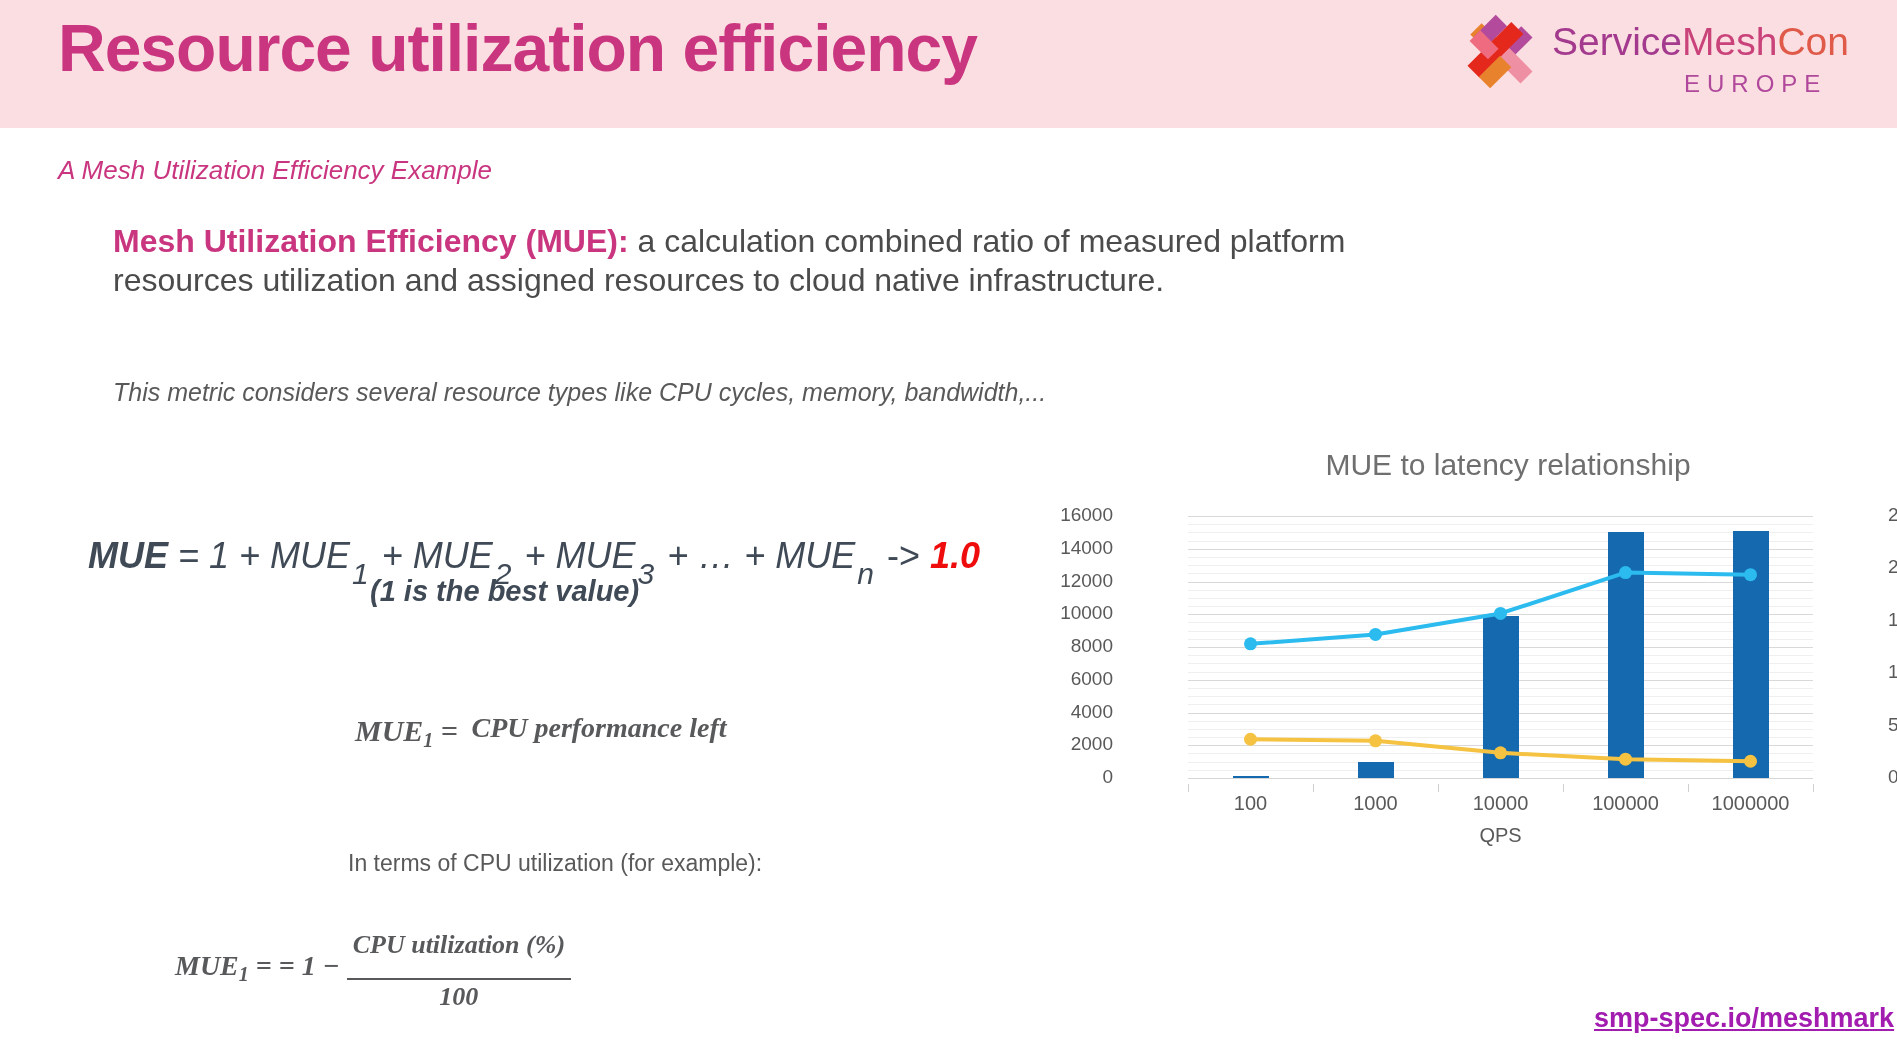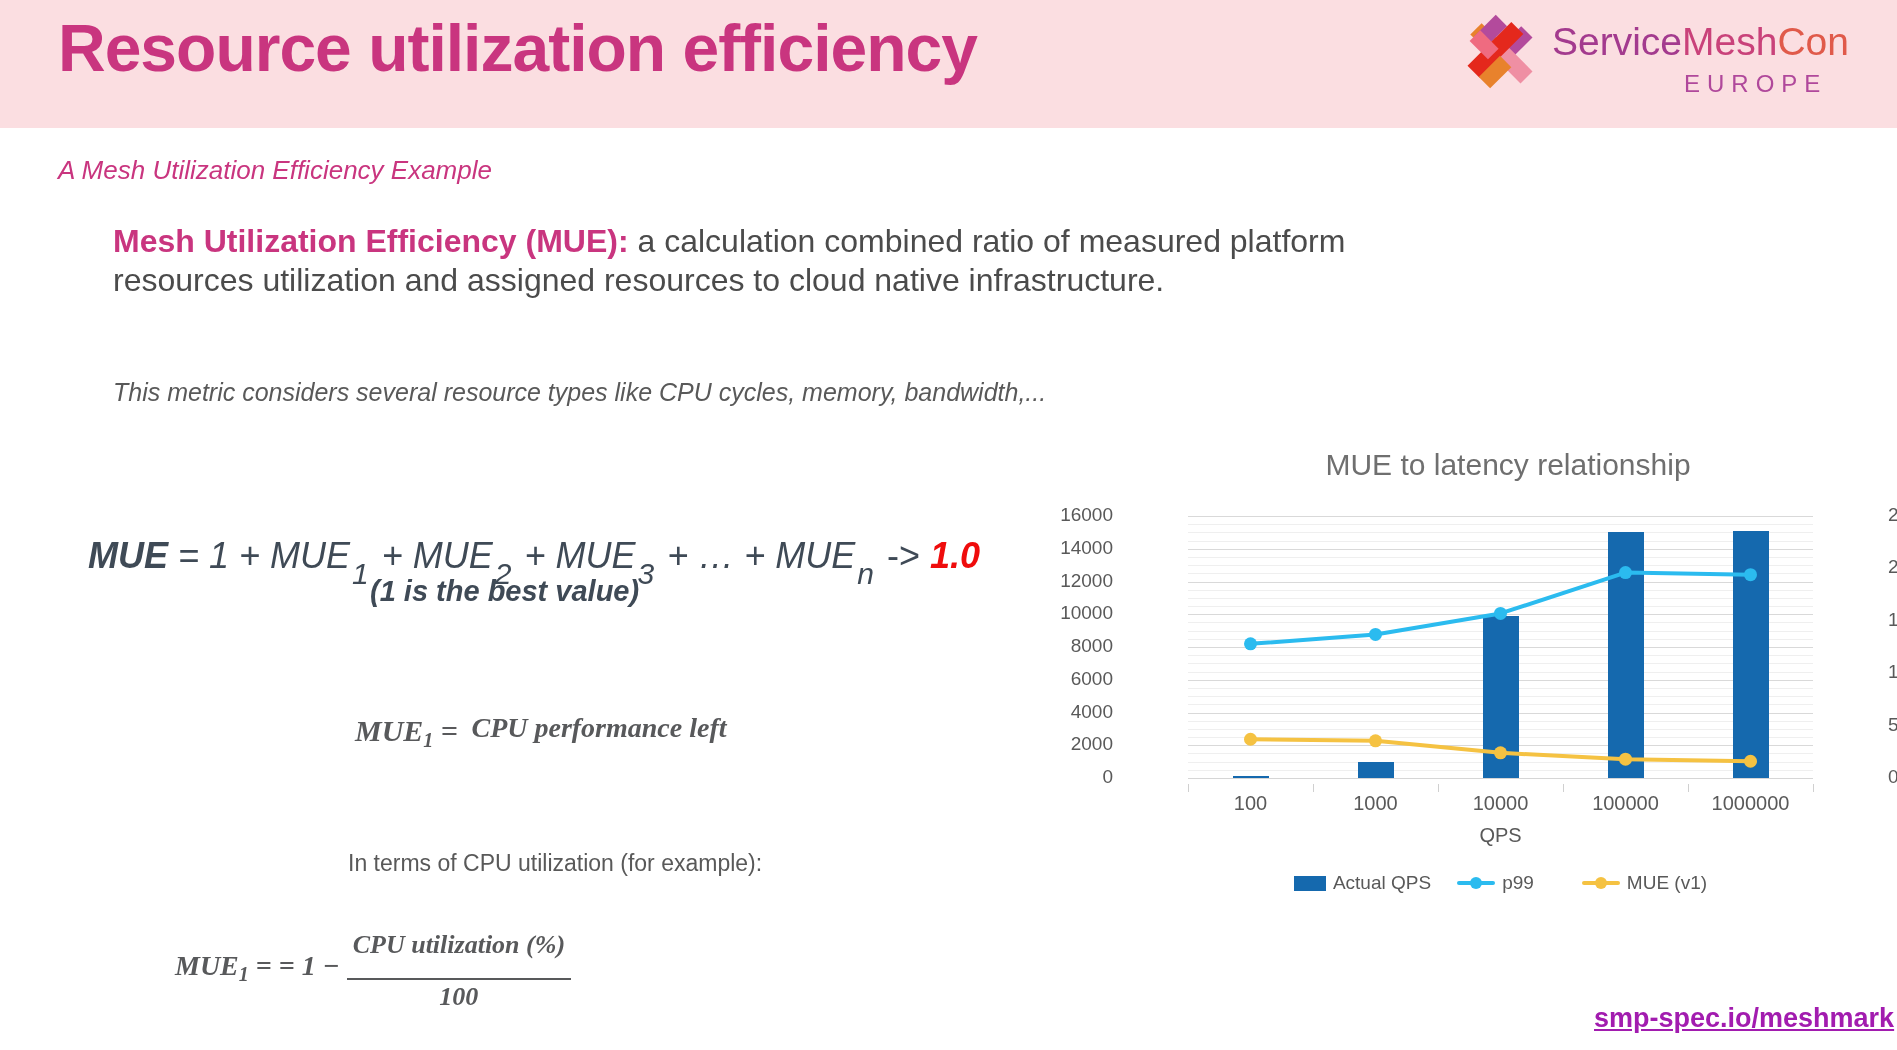--- a/index.html
+++ b/index.html
@@ -263,33 +263,13 @@
       </div>
     <div id="xlabels">
         <div class="xlabel" style="left: 0px; width: 125px;">100</div>
         <div class="xlabel" style="left: 125px; width: 125px;">1000</div>
         <div class="xlabel" style="left: 250px; width: 125px;">10000</div>
         <div class="xlabel" style="left: 375px; width: 125px;">100000</div>
         <div class="xlabel" style="left: 500px; width: 125px;">1000000</div>
       </div>
     <div id="xaxis-title">QPS</div>
   </div>
-  <div id="legend">
-      <div class="legend-item">
-        <span class="legend-swatch-bar" style="background: rgb(21, 105, 174);"></span>
-        <span>Actual QPS</span>
-      </div>
-      <div class="legend-item">
-        <span class="legend-swatch-line">
-          <span class="ln" style="background: rgb(43, 187, 239);"></span>
-          <span class="dt" style="background: rgb(43, 187, 239);"></span>
-        </span>
-        <span>p99</span>
-      </div>
-      <div class="legend-item legend-gap">
-        <span class="legend-swatch-line">
-          <span class="ln" style="background: rgb(245, 194, 66);"></span>
-          <span class="dt" style="background: rgb(245, 194, 66);"></span>
-        </span>
-        <span>MUE (v1)</span>
-      </div>
-    </div>
 </div>
 
 </body></html>

